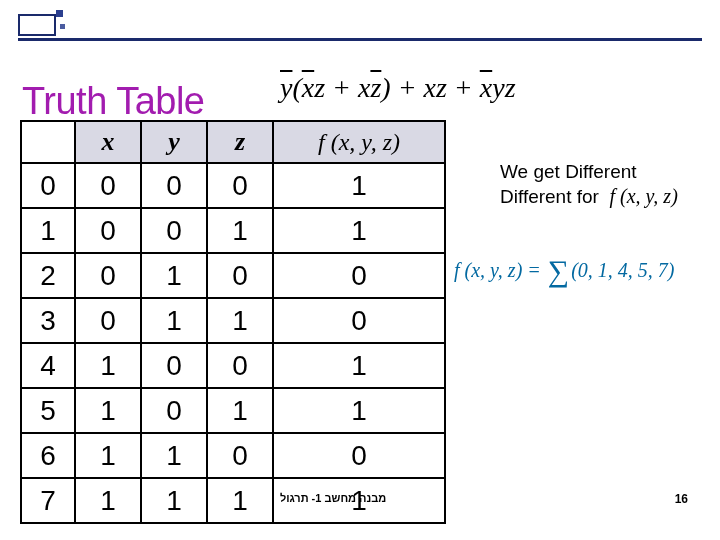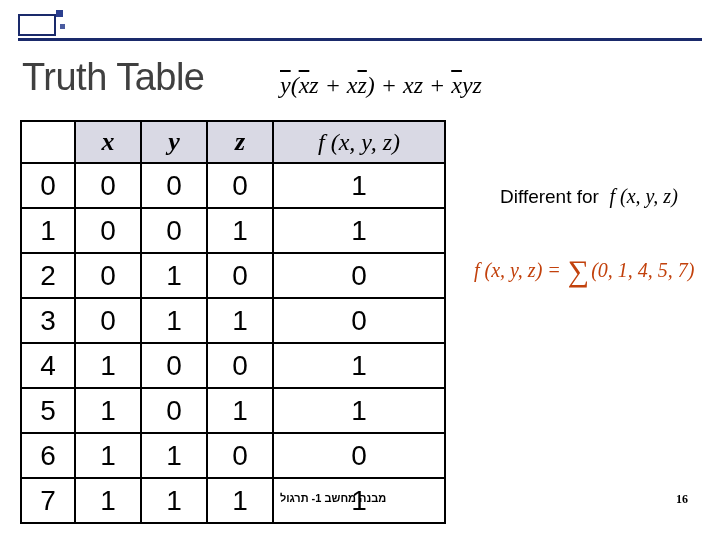--- a/index.html
+++ b/index.html
@@ -31,32 +31,32 @@
     position: absolute;
     left: 18px;
     top: 38px;
     width: 684px;
     height: 3px;
     background: #1a2a6b;
   }
   .title {
     position: absolute;
     left: 22px;
-    top: 56px;
+    top: 80px;
     font-size: 38px;
     font-weight: normal;
     letter-spacing: -0.5px;
-    color: #404040;
+    color: #a21caf;
   }
   .expr {
     position: absolute;
     left: 280px;
     top: 72px;
     font-family: "Times New Roman", Times, serif;
-    font-size: 24px;
+    font-size: 28px;
     font-style: italic;
     color: #000;
     white-space: nowrap;
   }
   .ob { text-decoration: overline; }
   .table-wrap {
     position: absolute;
     left: 20px;
     top: 120px;
     width: 424px;
@@ -112,23 +112,22 @@
     font-style: italic;
     font-size: 20px;
   }
   .sop {
     position: absolute;
     left: 454px;
     top: 250px;
     font-family: "Times New Roman", Times, serif;
     font-size: 20px;
     font-style: italic;
-    color: #c2410c;
+    color: #0369a1;
     white-space: nowrap;
-    margin-left: 20px;
   }
   .sop .sum {
     font-size: 30px;
     font-style: normal;
     position: relative;
     top: 4px;
     padding: 0 2px;
   }
   .footnote {
     position: absolute;
@@ -139,21 +138,20 @@
     direction: rtl;
     font-weight: bold;
   }
   .pagenum {
     position: absolute;
     right: 32px;
     top: 492px;
     font-size: 12px;
     font-weight: bold;
     color: #000;
-    font-family: Liberation Serif, serif;
   }
 </style>
 </head>
 <body>
 
 <div class="deco"></div>
 <div class="deco-sq" style="left:56px; top:10px;"></div>
 <div class="deco-sq" style="left:60px; top:24px; width:5px; height:5px; opacity:.85;"></div>
 <div class="rule"></div>
 
@@ -224,21 +222,21 @@
     <div class="trow">
       <div class="cell c0">7</div>
       <div class="cell c1">1</div>
       <div class="cell c2">1</div>
       <div class="cell c3">1</div>
       <div class="cell c4">1</div>
     </div>
   </div>
 
 <div class="side-note">
-  <br>
+  <span>We get Different</span><br>
   <span>Different for</span>
   &nbsp;<span class="fxyz-small">f (x, y, z)</span>
 </div>
 
 <div class="sop">
   <span>f (x, y, z) = </span><span class="sum">∑</span><span>(0, 1, 4, 5, 7)</span>
 </div>
 
 <div class="footnote">מבנה מחשב 1- תרגול</div>
 <div class="pagenum">16</div>

